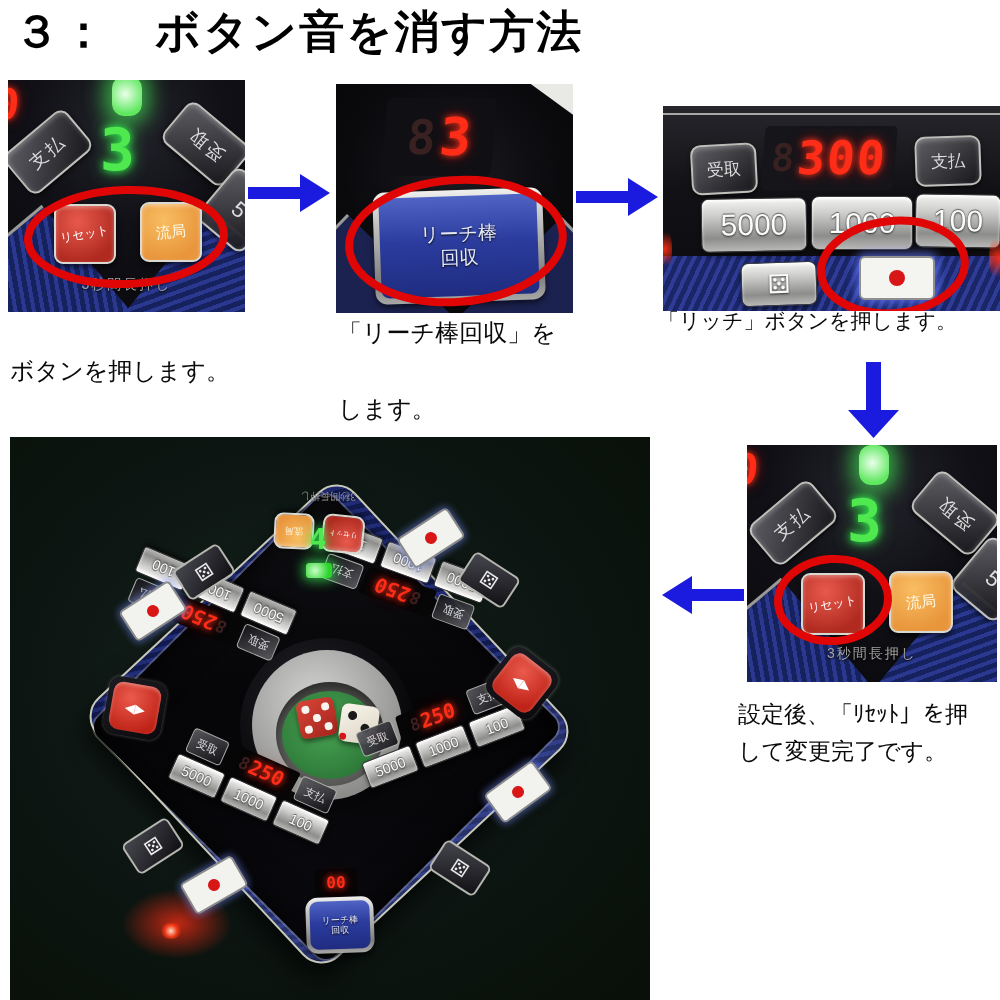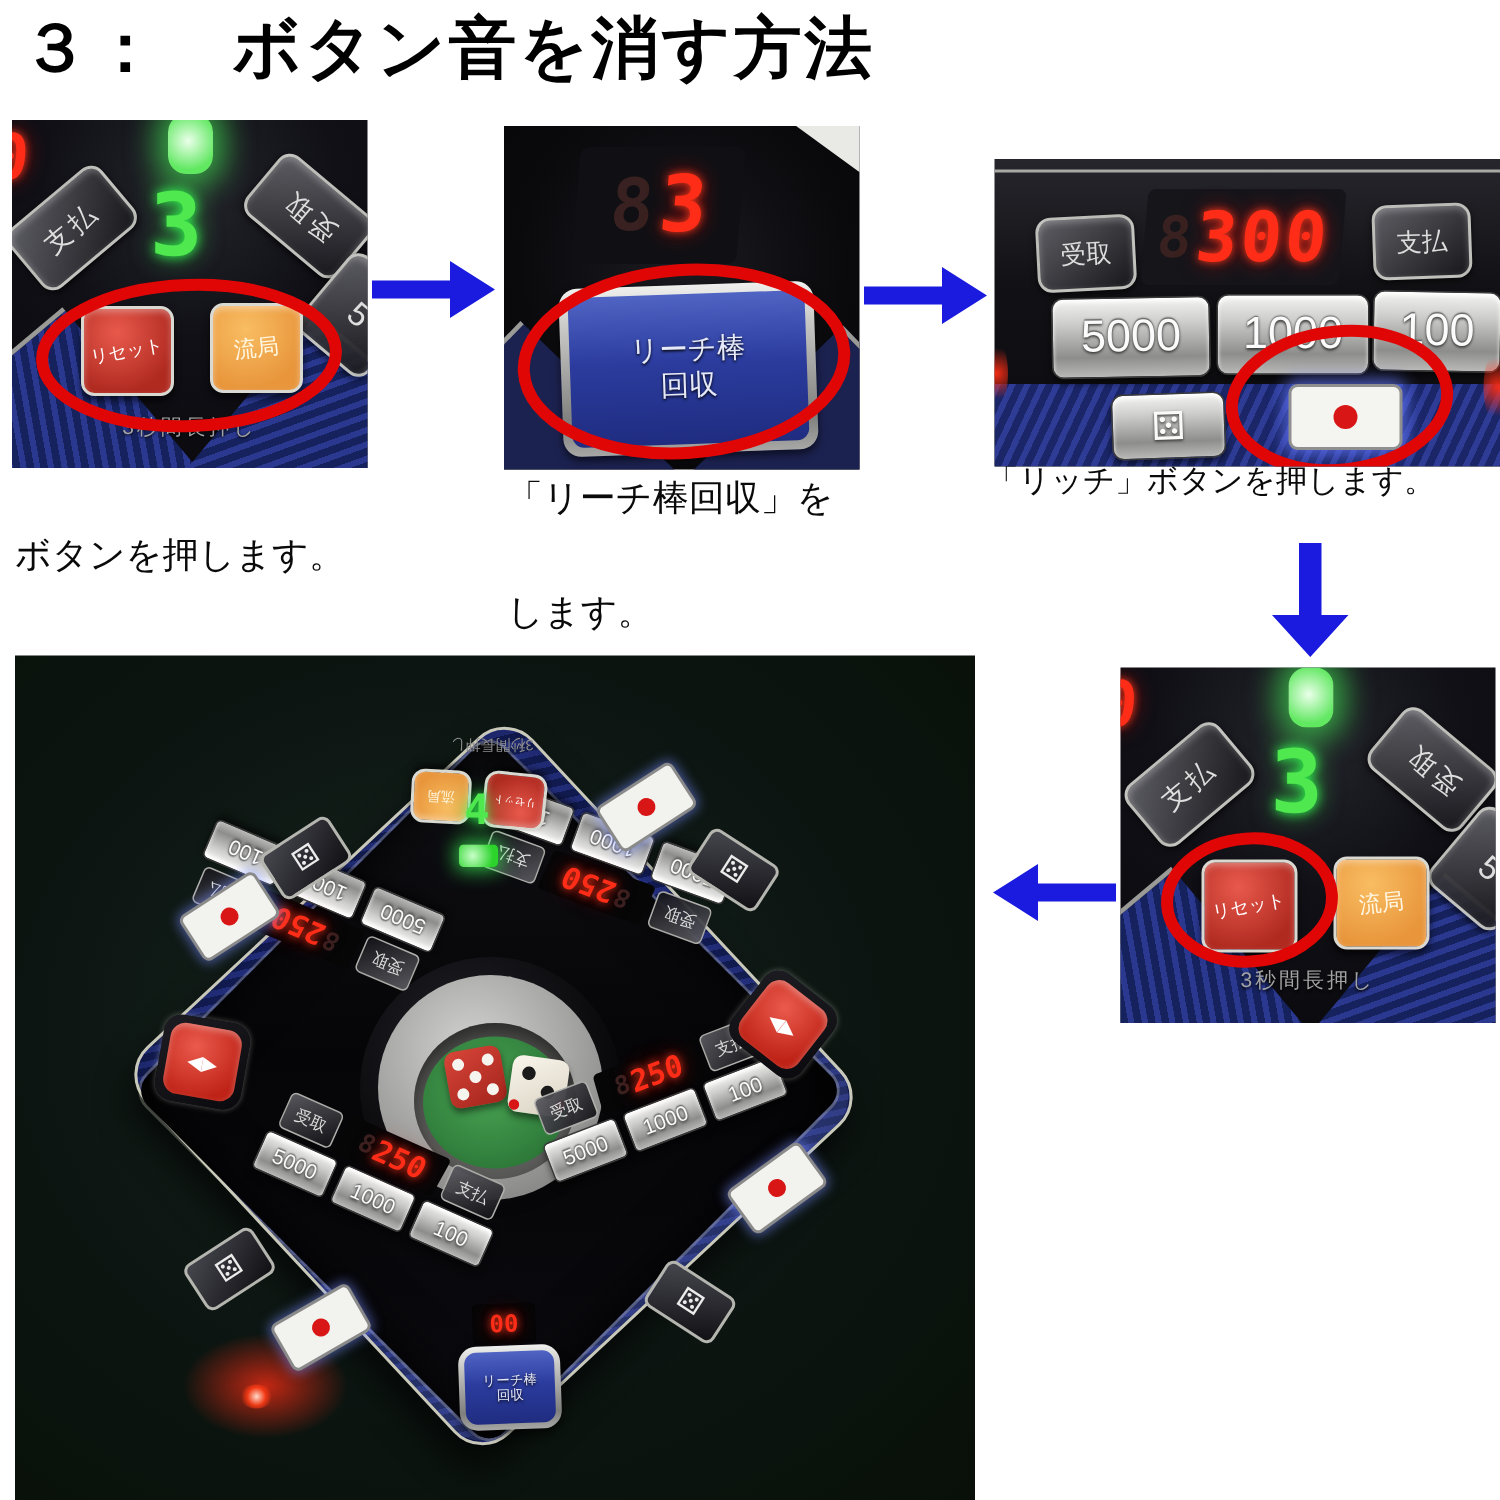--- a/index.html
+++ b/index.html
@@ -514,14 +514,18 @@
     <span>ボタンを押します。</span>
   </p>
   <p class="cap cap2">
     <span>「リーチ棒回収」を</span><br>
     <br>
     <span>します。</span>
   </p>
   <p class="cap cap3">
     <span>「リッチ」ボタンを押します。</span>
   </p>
+  <p class="cap cap4">
+    <span>設定後、「ﾘｾｯﾄ」を押</span><br>
+    <span>して変更完了です。</span>
+  </p>
 
 </div>
 
 </body></html>

